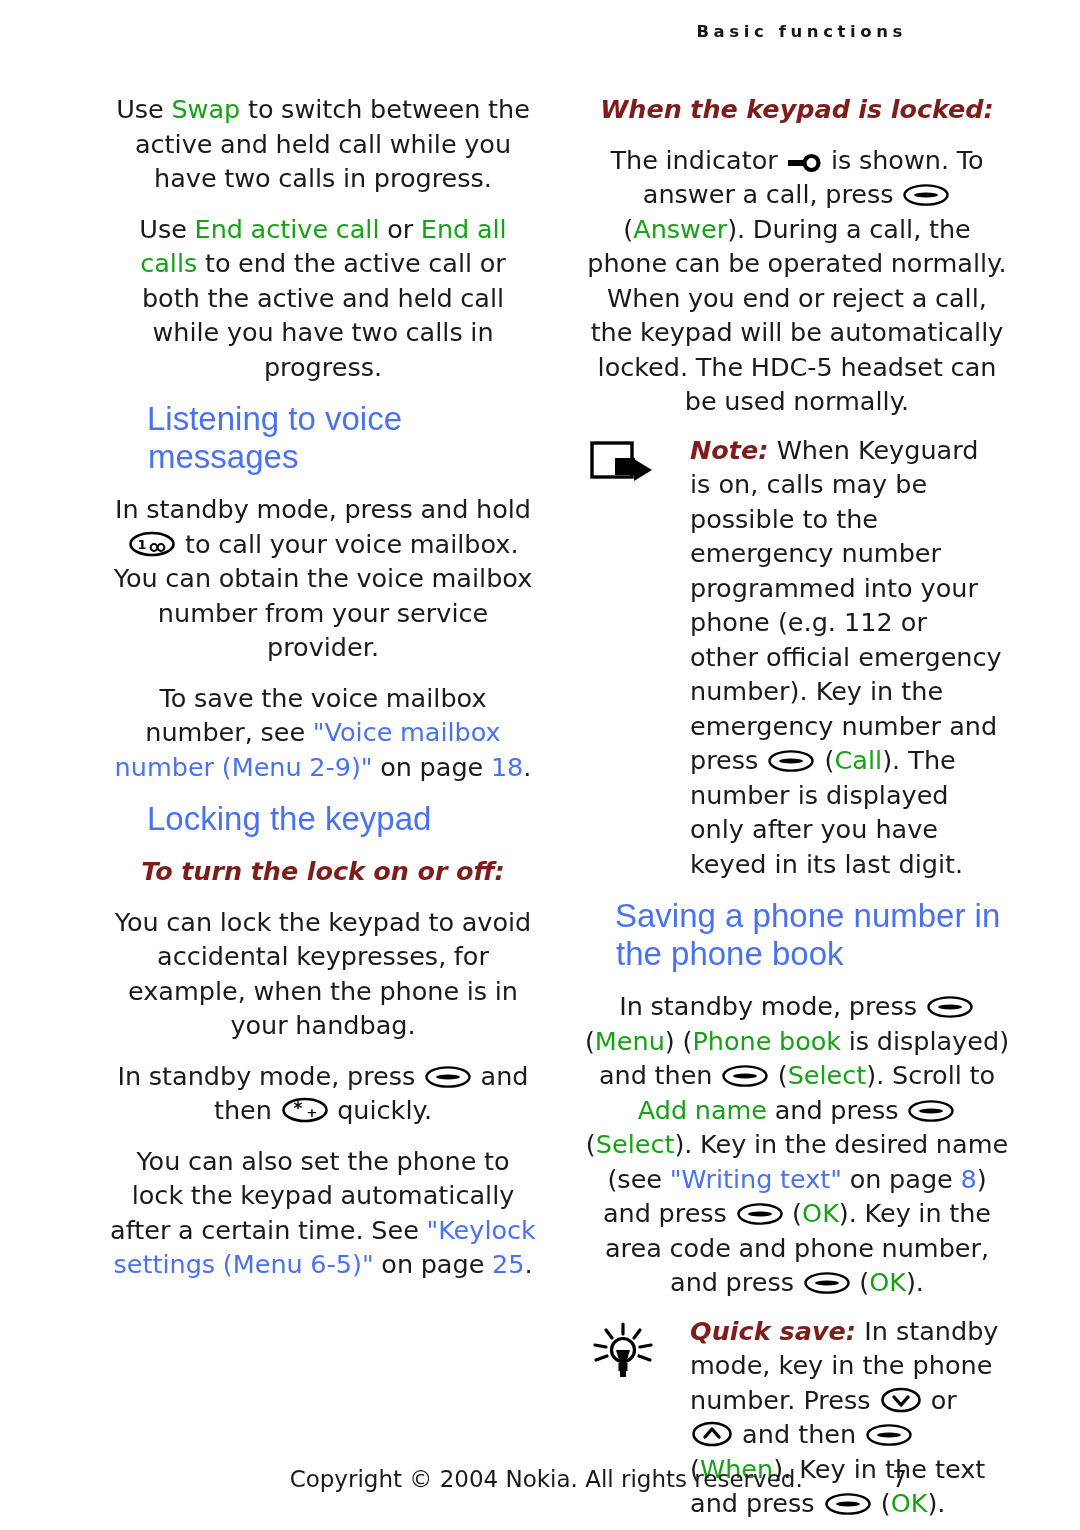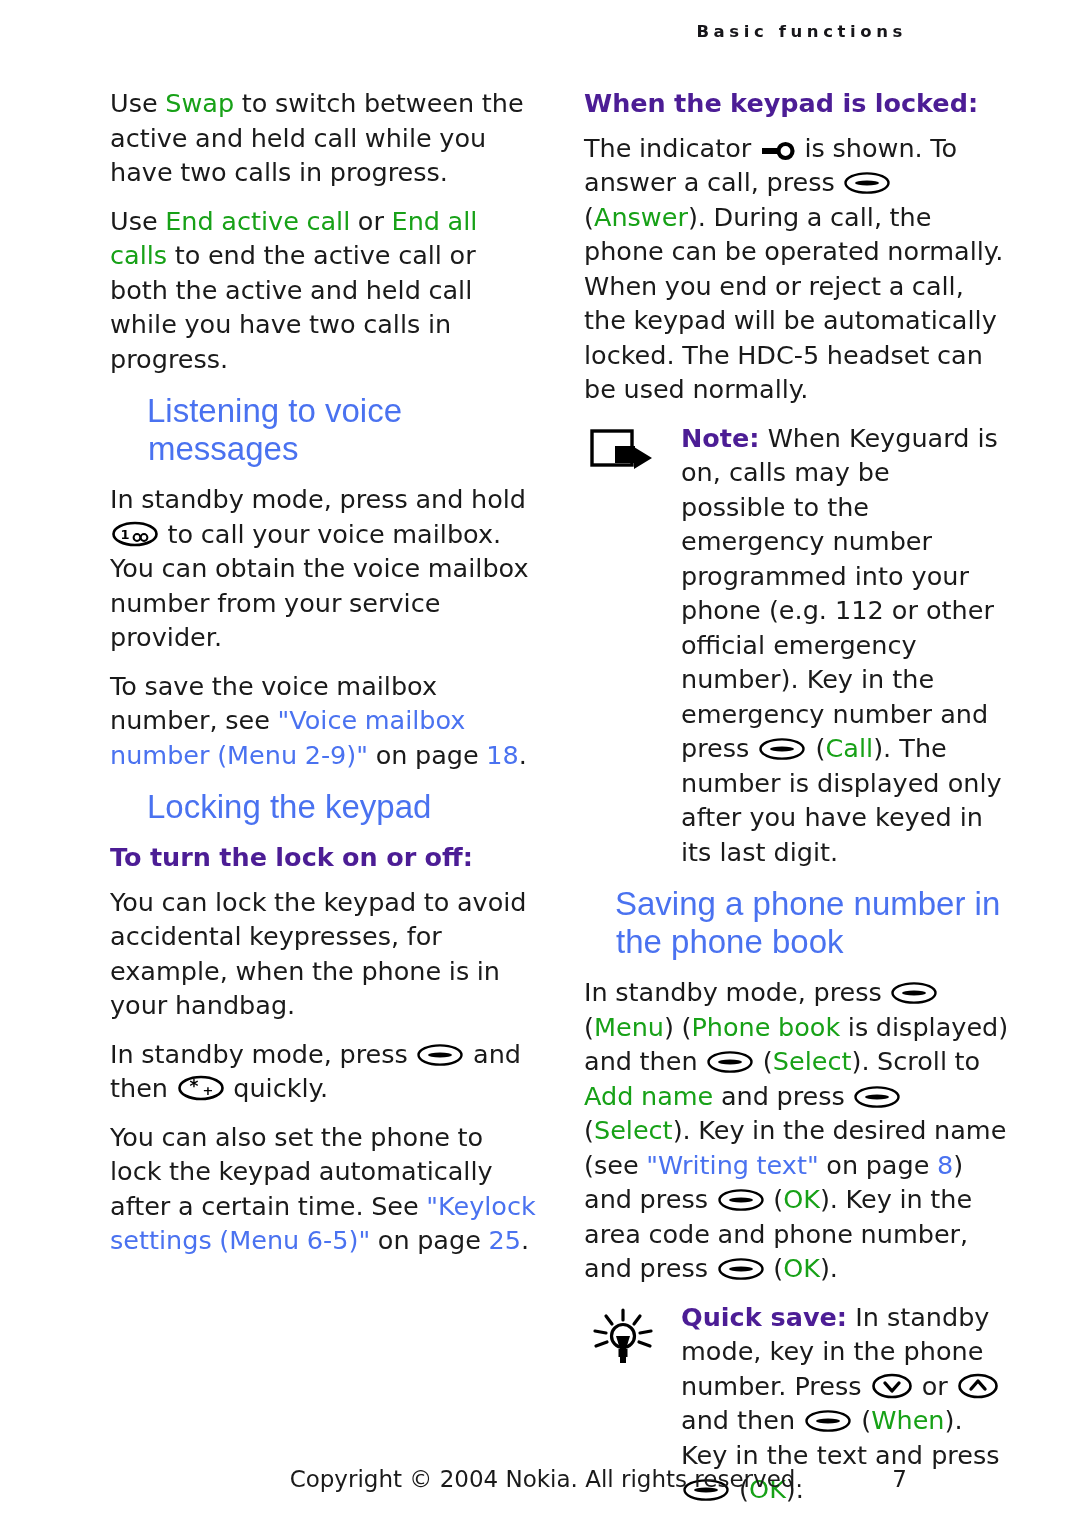--- a/index.html
+++ b/index.html
@@ -44,33 +44,34 @@
     display: flex;
     gap: 48px;
   }
   .col {
     width: 426px;
     flex: 0 0 426px;
   }
   .col-right { width: 426px; flex: 0 0 426px; }
 
   p.body {
-    margin: 10px 0 14px 0;
+    margin: 16px 0 14px 0;
     font-size: 25.5px;
     line-height: 34.5px;
     color: #1a1a1a;
     font-family: "DejaVu Sans", sans-serif;
-    text-align: left;
+    text-align: center;
     word-spacing: -0.5px;
   }
   p.tight { margin-bottom: 0; }
 
   .lbl-bold {
     font-weight: bold;
-    color: #4c1d95;
+    color: #7f1d1d;
+    font-style: italic;
   }
 
   h2.section {
     font-family: "Liberation Sans", sans-serif;
     font-size: 33px;
     line-height: 38px;
     font-weight: normal;
     color: #4a72f0;
     margin: 16px 0 14px 0;
     padding-left: 38px;
@@ -78,21 +79,21 @@
   }
   h2.right-sec { padding-left: 32px; }
 
   .green { color: #17a117; }
   .blue  { color: #4a72f0; }
 
   
   .callout {
     display: flex;
     margin: 14px 8px 14px 0;
-    gap: 19px;
+    gap: 28px;
   }
   .callout-icon {
     flex: 0 0 78px;
     width: 78px;
     padding-top: 8px;
     display: flex;
     justify-content: center;
     align-items: flex-start;
   }
   .callout-text {

